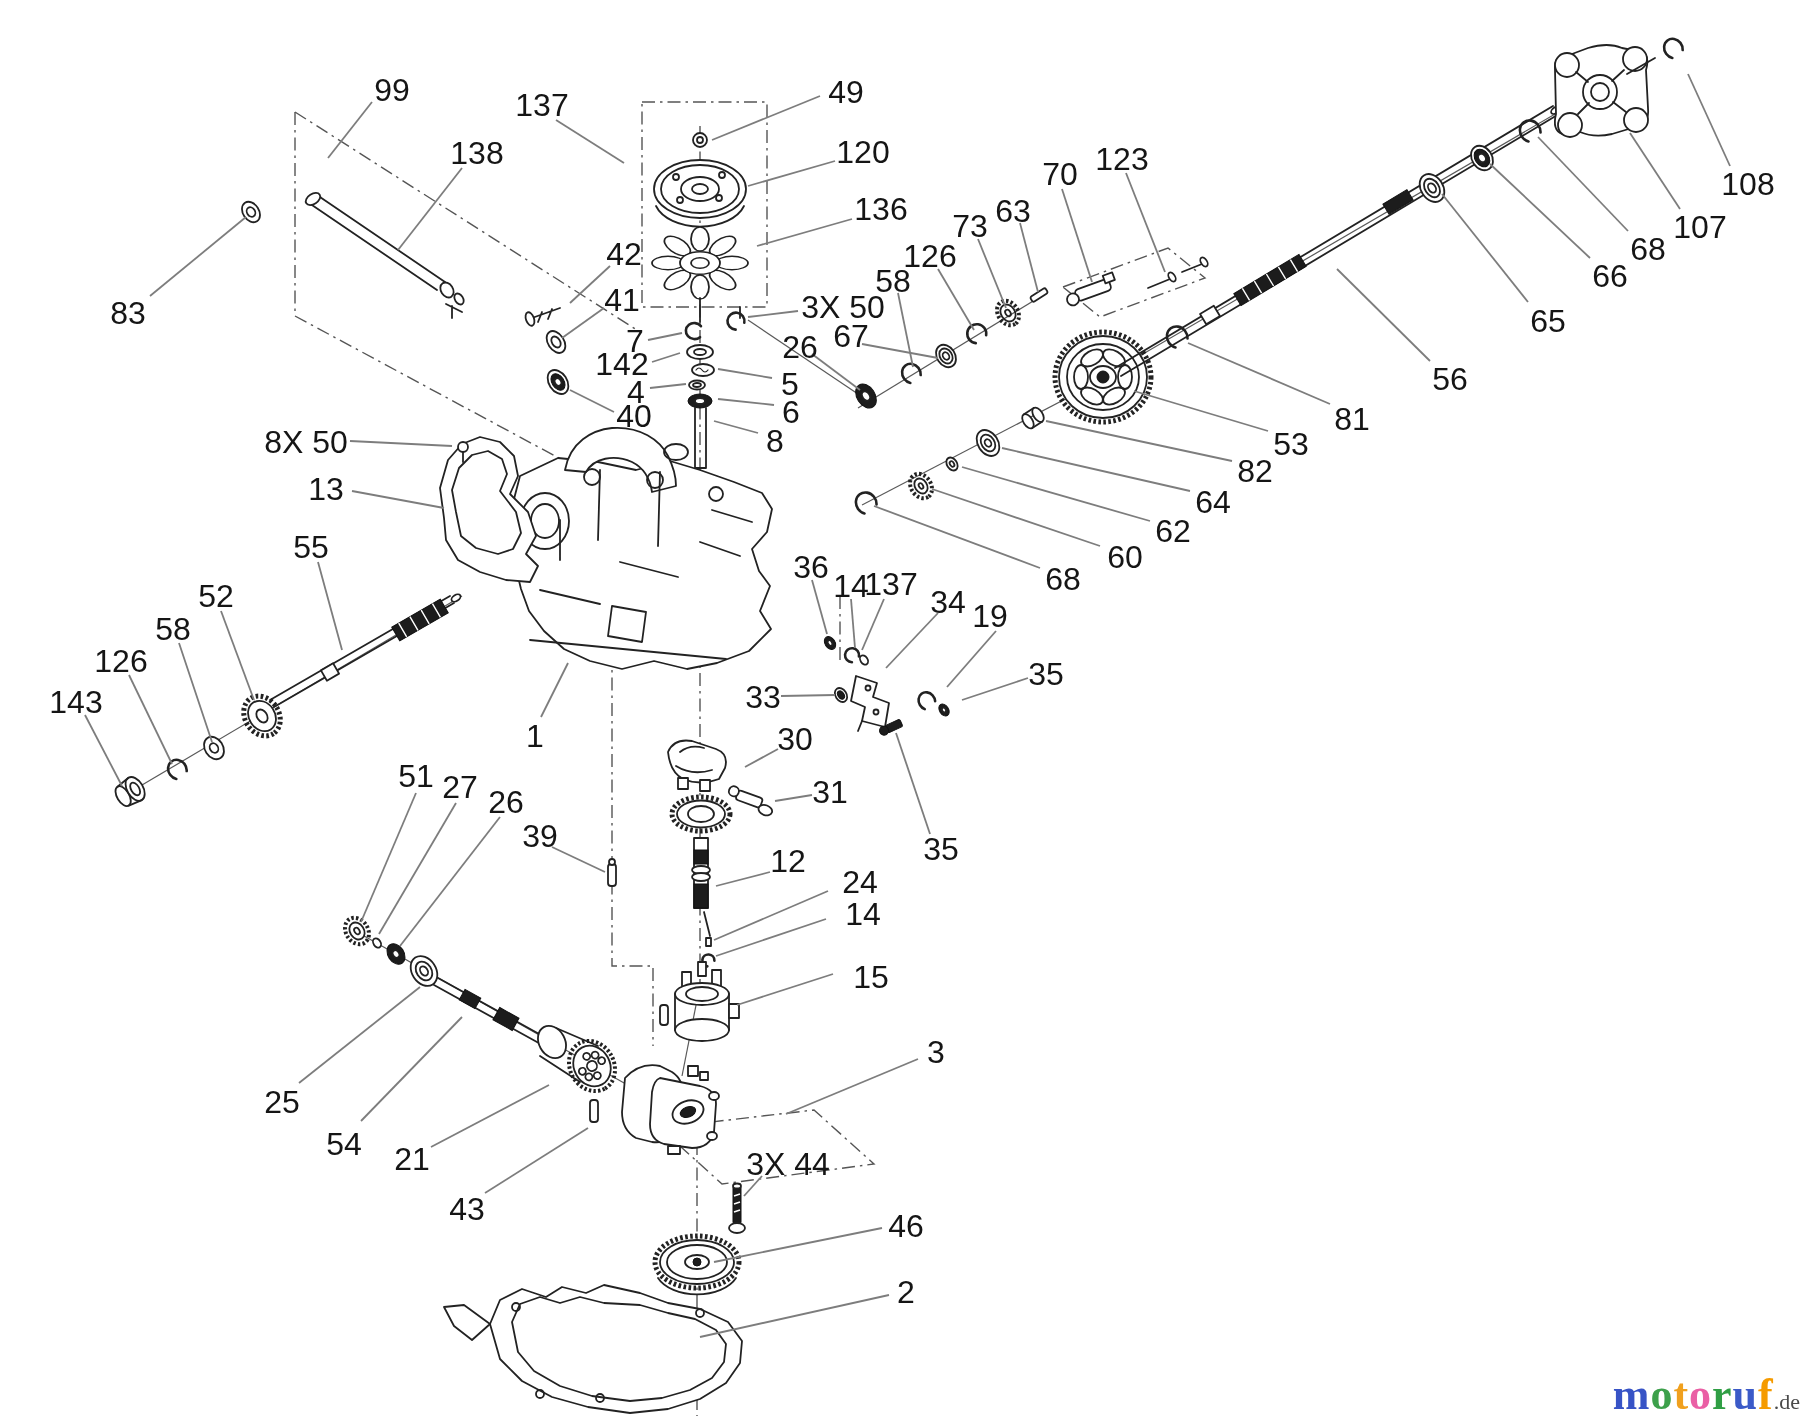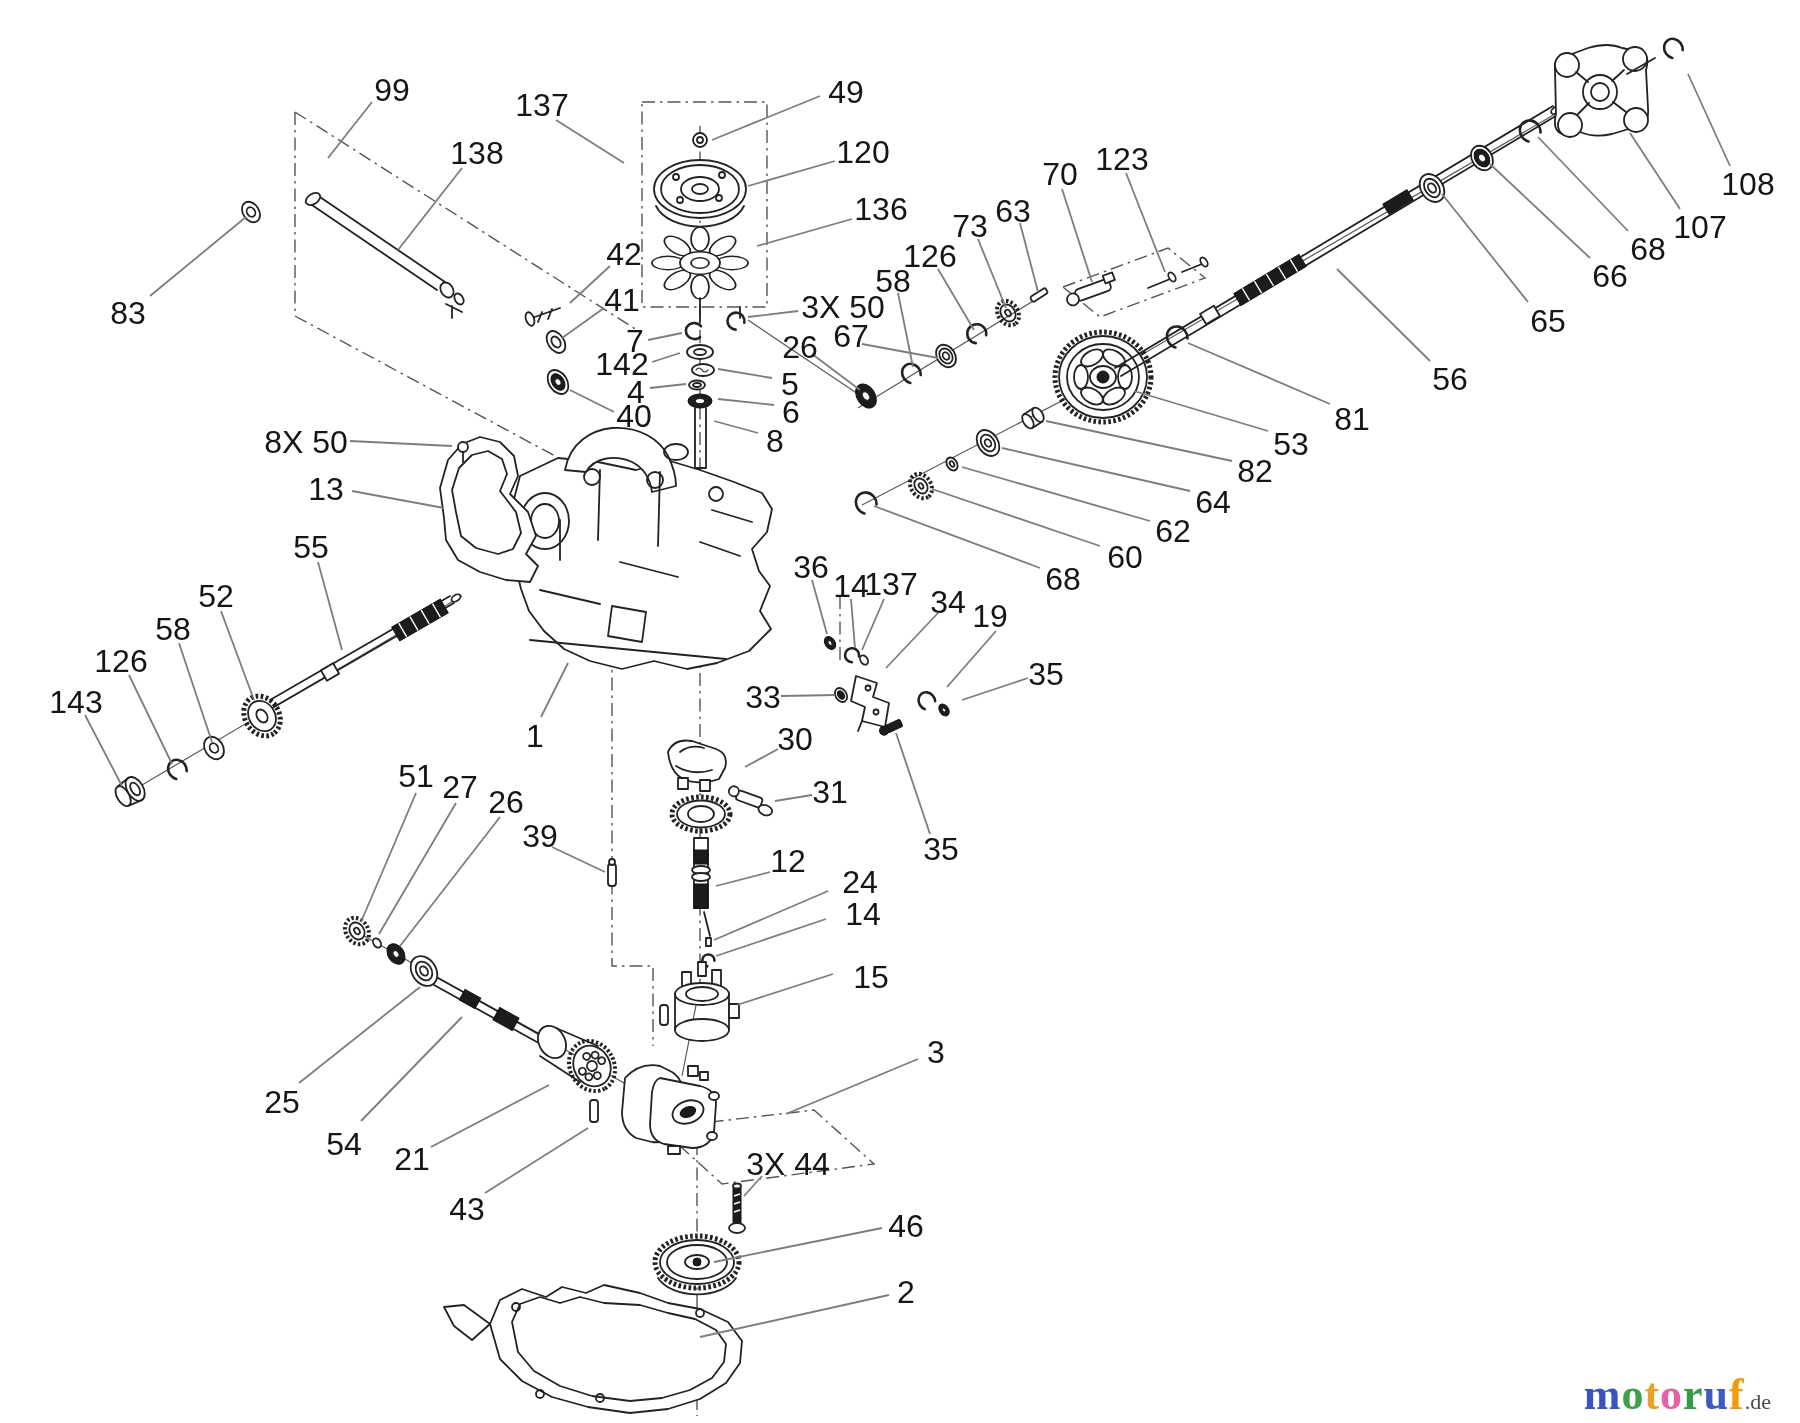--- a/index.html
+++ b/index.html
@@ -10,21 +10,21 @@
   .pf {stroke:#222;fill:#fff;stroke-width:1.8;stroke-linejoin:round;}
   .dk {stroke:#111;fill:#1c1c1c;stroke-width:1;}
   .wh {stroke:#fff;stroke-width:1.4;fill:none;}
   .teeth{stroke:#222;fill:none;stroke-width:5;stroke-dasharray:2.6 2.4;}
   .teeth4{stroke:#222;fill:none;stroke-width:4;stroke-dasharray:2.4 2.2;}
   .axis{stroke:#5a5a5a;stroke-width:1.2;fill:none;}
   .dash{stroke:#555;stroke-width:1.4;fill:none;stroke-dasharray:13 5 2.5 5;}
   .ldr{stroke:#7d7d7d;stroke-width:1.8;fill:none;}
   .lbl{font:32px "Liberation Sans",sans-serif;fill:#151515;dominant-baseline:central;}
   .cring{stroke:#222;fill:none;stroke-width:2.6;stroke-linecap:round;}
-  .watermark{position:absolute;right:29px;bottom:6px;
+  .watermark{position:absolute;right:0;bottom:6px;
              font-family:"Liberation Serif",serif;font-weight:bold;font-size:44px;
              letter-spacing:1px;line-height:1;user-select:none;}
   .watermark .suffix{font-size:22px;font-weight:normal;letter-spacing:0;}
 </style>
 </head>
 <body>
 
 <div class="stage">
 <svg width="1800" height="1423" viewBox="0 0 1800 1423">
 

